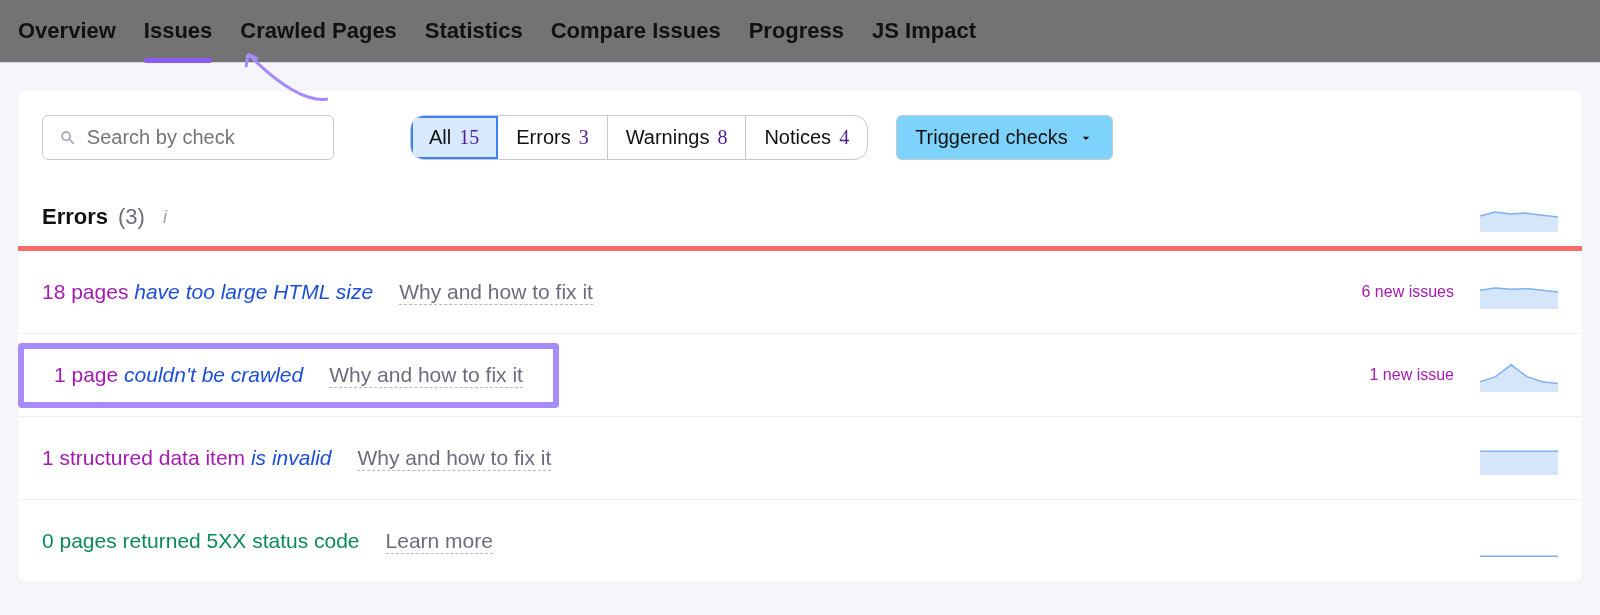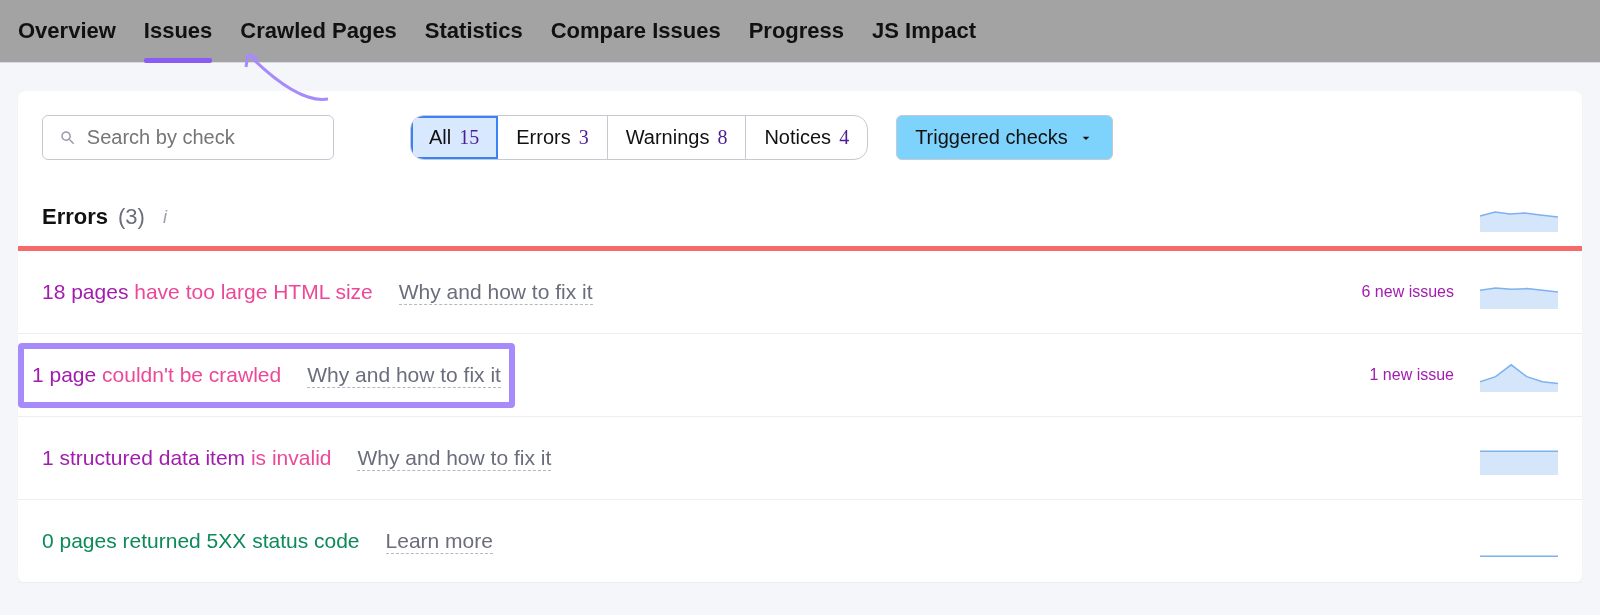--- a/index.html
+++ b/index.html
@@ -1,17 +1,17 @@
 <!DOCTYPE html>
 <html><head>
 <meta charset="utf-8">
 <style>
 * { box-sizing: border-box; margin: 0; padding: 0; }
 body { font-family: -apple-system, BlinkMacSystemFont, "Segoe UI", Arial, sans-serif; background: #f5f6fa; color: #111; width: 1600px; }
-.tabs-bar { display: flex; gap: 28px; padding: 18px 18px 14px 18px; border-bottom: 1px solid #d9dbe3; background: #a3a3a3; }
+.tabs-bar { display: flex; gap: 28px; padding: 18px 18px 14px 18px; border-bottom: 1px solid #d9dbe3; background: #737373; }
 .tab { font-size: 22px; font-weight: 600; color: #111; cursor: pointer; position: relative; padding-bottom: 4px; }
 .tab.active::after { content: ""; position: absolute; left: 0; right: 0; bottom: -15px; height: 5px; background: #8a5cf5; border-radius: 2px; }
 .panel { margin: 28px 18px 0 18px; background: #fff; border-radius: 8px; padding: 0; box-shadow: 0 1px 2px rgba(0,0,0,0.04); position: relative; }
 .toolbar { display: flex; align-items: center; gap: 28px; padding: 24px 24px 0 24px; }
 .search-box { display: flex; align-items: center; gap: 10px; border: 1px solid #c7c9d1; border-radius: 6px; padding: 10px 16px; width: 292px; }
 .search-box svg { fill: #9a9cae; }
 .search-box input { border: none; outline: none; font-size: 20px; color: #6b6d7c; width: 100%; background: transparent; }
 .filter-tabs { display: inline-flex; border: 1px solid #c7c9d1; border-radius: 14px; overflow: hidden; margin-left: 48px; }
 .filter-tab { padding: 10px 18px; font-size: 20px; cursor: pointer; border-right: 1px solid #c7c9d1; display: flex; gap: 8px; align-items: center; }
 .filter-tab:last-child { border-right: none; }
@@ -22,25 +22,25 @@
 .section-head { display: flex; align-items: center; justify-content: space-between; padding: 42px 24px 14px 24px; }
 .section-title-wrap { display: flex; align-items: center; gap: 10px; }
 .section-title { font-size: 22px; font-weight: 700; }
 .section-count { font-size: 22px; color: #6b6d7c; }
 .info-ico { color: #9a9cae; font-style: italic; font-size: 18px; width: 20px; height: 20px; display: inline-flex; align-items: center; justify-content: center; }
 .mini-spark { display: block; }
 .red-bar { height: 5px; background: #f76a6a; }
 .issue-row { display: flex; align-items: center; justify-content: space-between; padding: 24px 24px; border-bottom: 1px solid #edeef2; }
 .issue-left { display: flex; align-items: center; gap: 26px; font-size: 21px; flex-wrap: wrap; }
 .link-blue { color: #a21caf; text-decoration: none; }
-.txt { color: #ec4899; }
+.txt { color: #1d4ed8; font-style: italic; }
 .txt-green { color: #0c8a5a; }
 .why-link { color: #6b6d7c; border-bottom: 1px dashed #b5b7c2; cursor: pointer; }
 .issue-right { display: flex; align-items: center; gap: 26px; }
-.highlight { border: 6px solid #a78bfa; border-radius: 4px; display: inline-flex; align-items: center; gap: 26px; padding: 14px 8px; margin: -20px -24px -20px -24px; }
+.highlight { border: 6px solid #a78bfa; border-radius: 4px; display: inline-flex; align-items: center; gap: 26px; padding: 14px 30px; margin: -20px -24px -20px -24px; }
 .arrow-annot { position: absolute; left: 210px; top: -42px; pointer-events: none; }
 </style>
 </head>
 <body>
 
 <div class="tabs-bar" id="tabs-bar">
     <div class="tab">Overview</div>
     <div class="tab active">Issues</div>
     <div class="tab">Crawled Pages</div>
     <div class="tab">Statistics</div>

